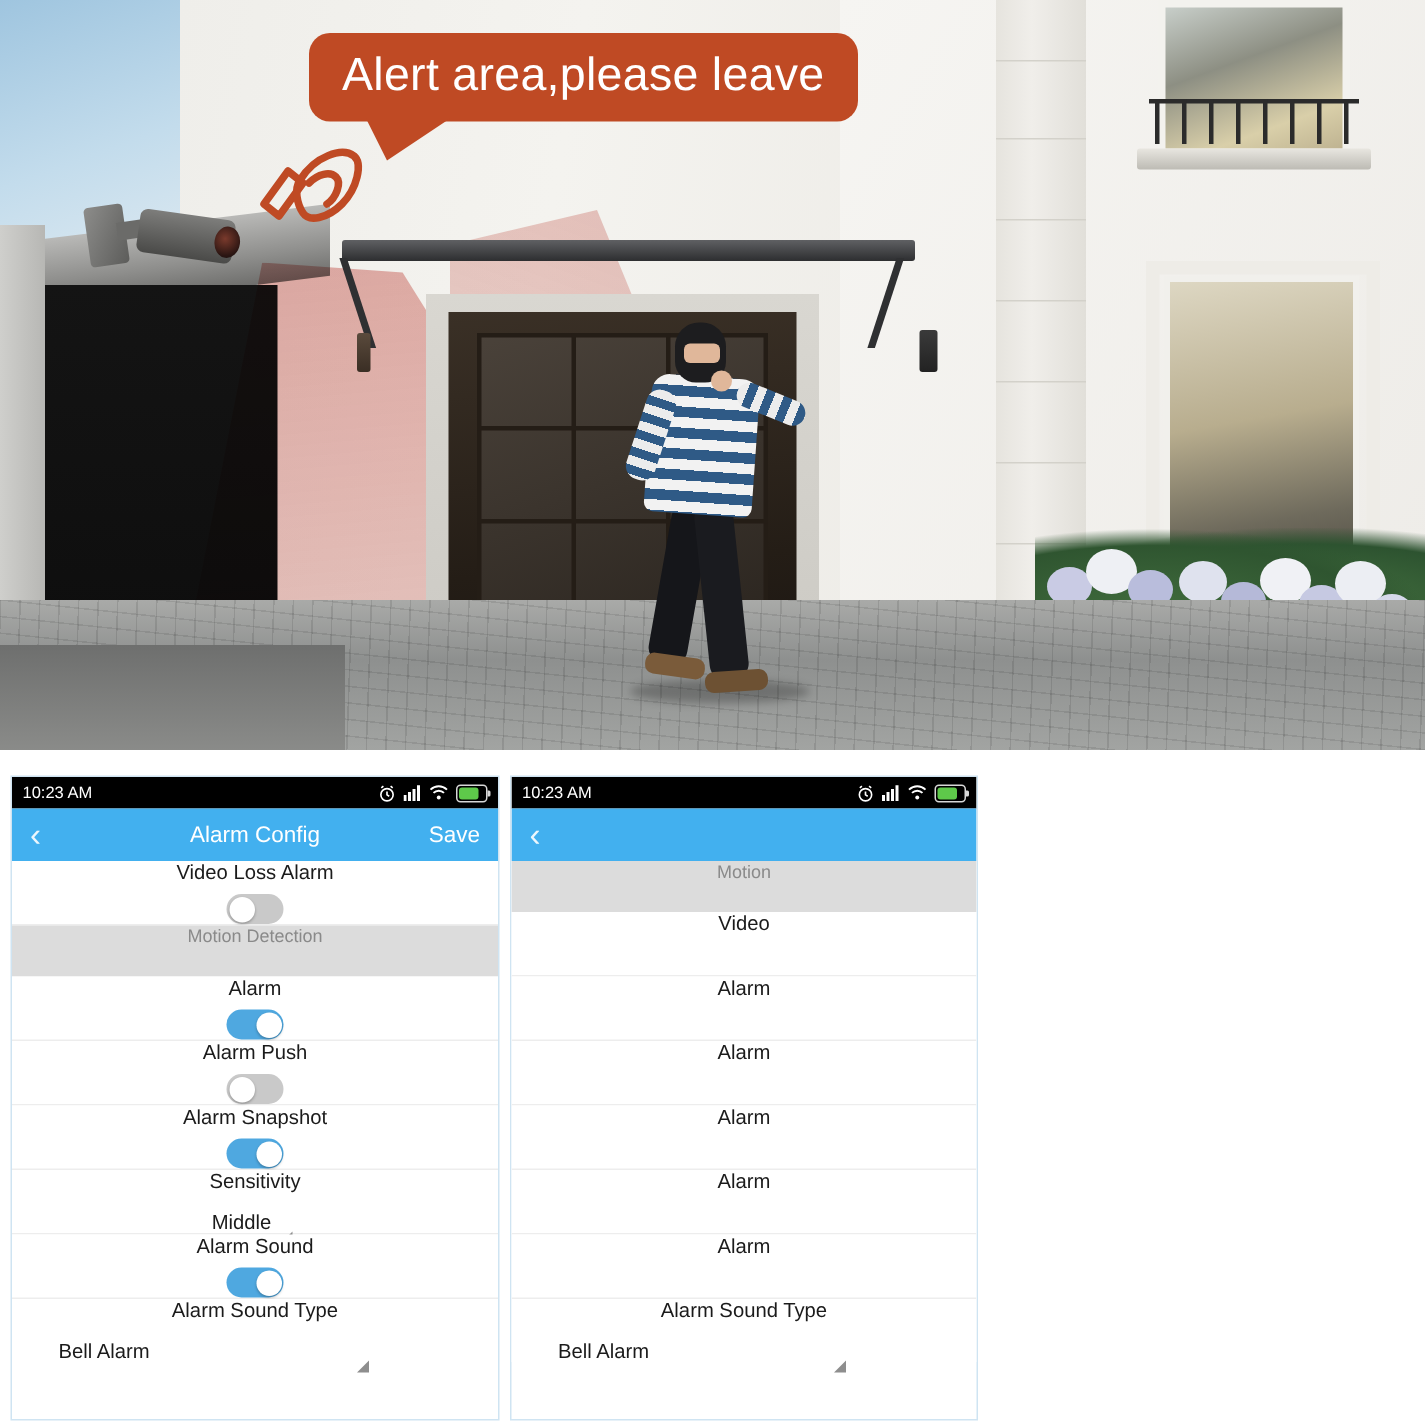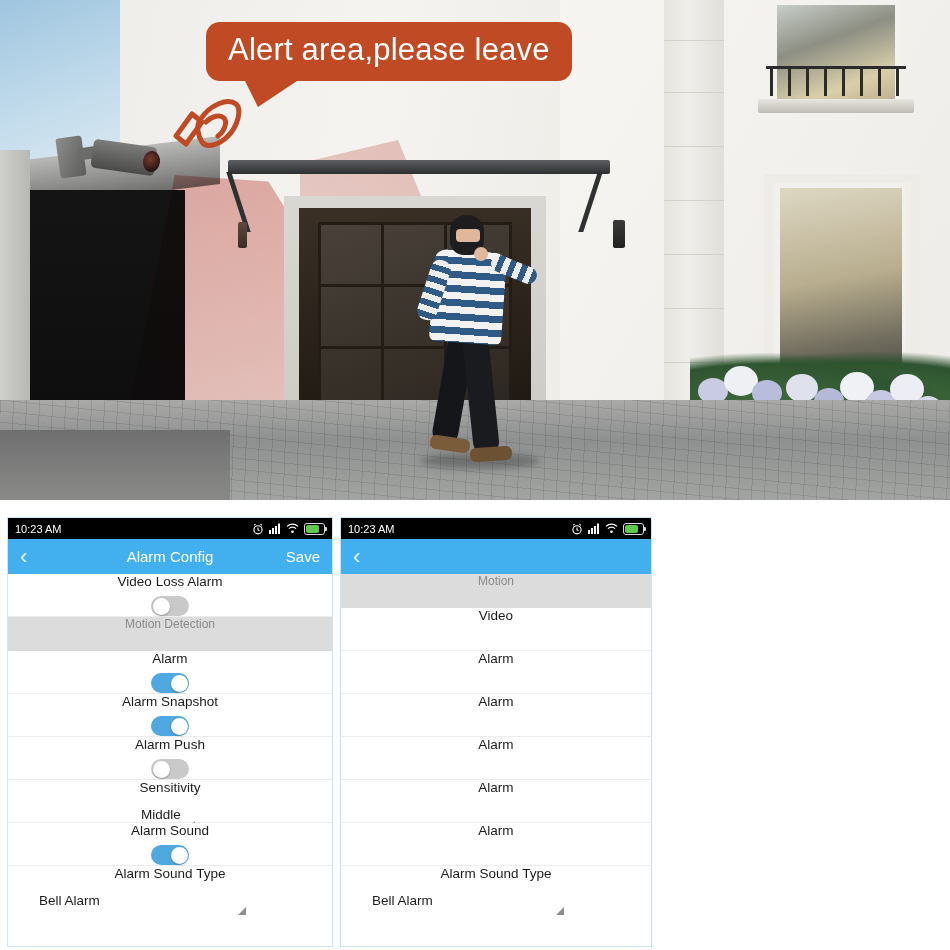--- a/index.html
+++ b/index.html
@@ -407,28 +407,28 @@
       <div class="row section">
         <span>Motion Detection</span>
       </div>
       <div class="row">
         <span>Alarm</span>
         <span class="sw on">
             <span class="knob"></span>
           </span>
       </div>
       <div class="row">
+        <span>Alarm Push</span>
+        <span class="sw off">
+            <span class="knob"></span>
+          </span>
+      </div>
+      <div class="row">
         <span>Alarm Snapshot</span>
         <span class="sw on">
-            <span class="knob"></span>
-          </span>
-      </div>
-      <div class="row">
-        <span>Alarm Push</span>
-        <span class="sw off">
             <span class="knob"></span>
           </span>
       </div>
       <div class="row">
         <span>Sensitivity</span>
         <span class="valbox">
           <span class="val">Middle</span>
           <span class="sel-underline"></span>
           <span class="caret"></span>
         </span>

